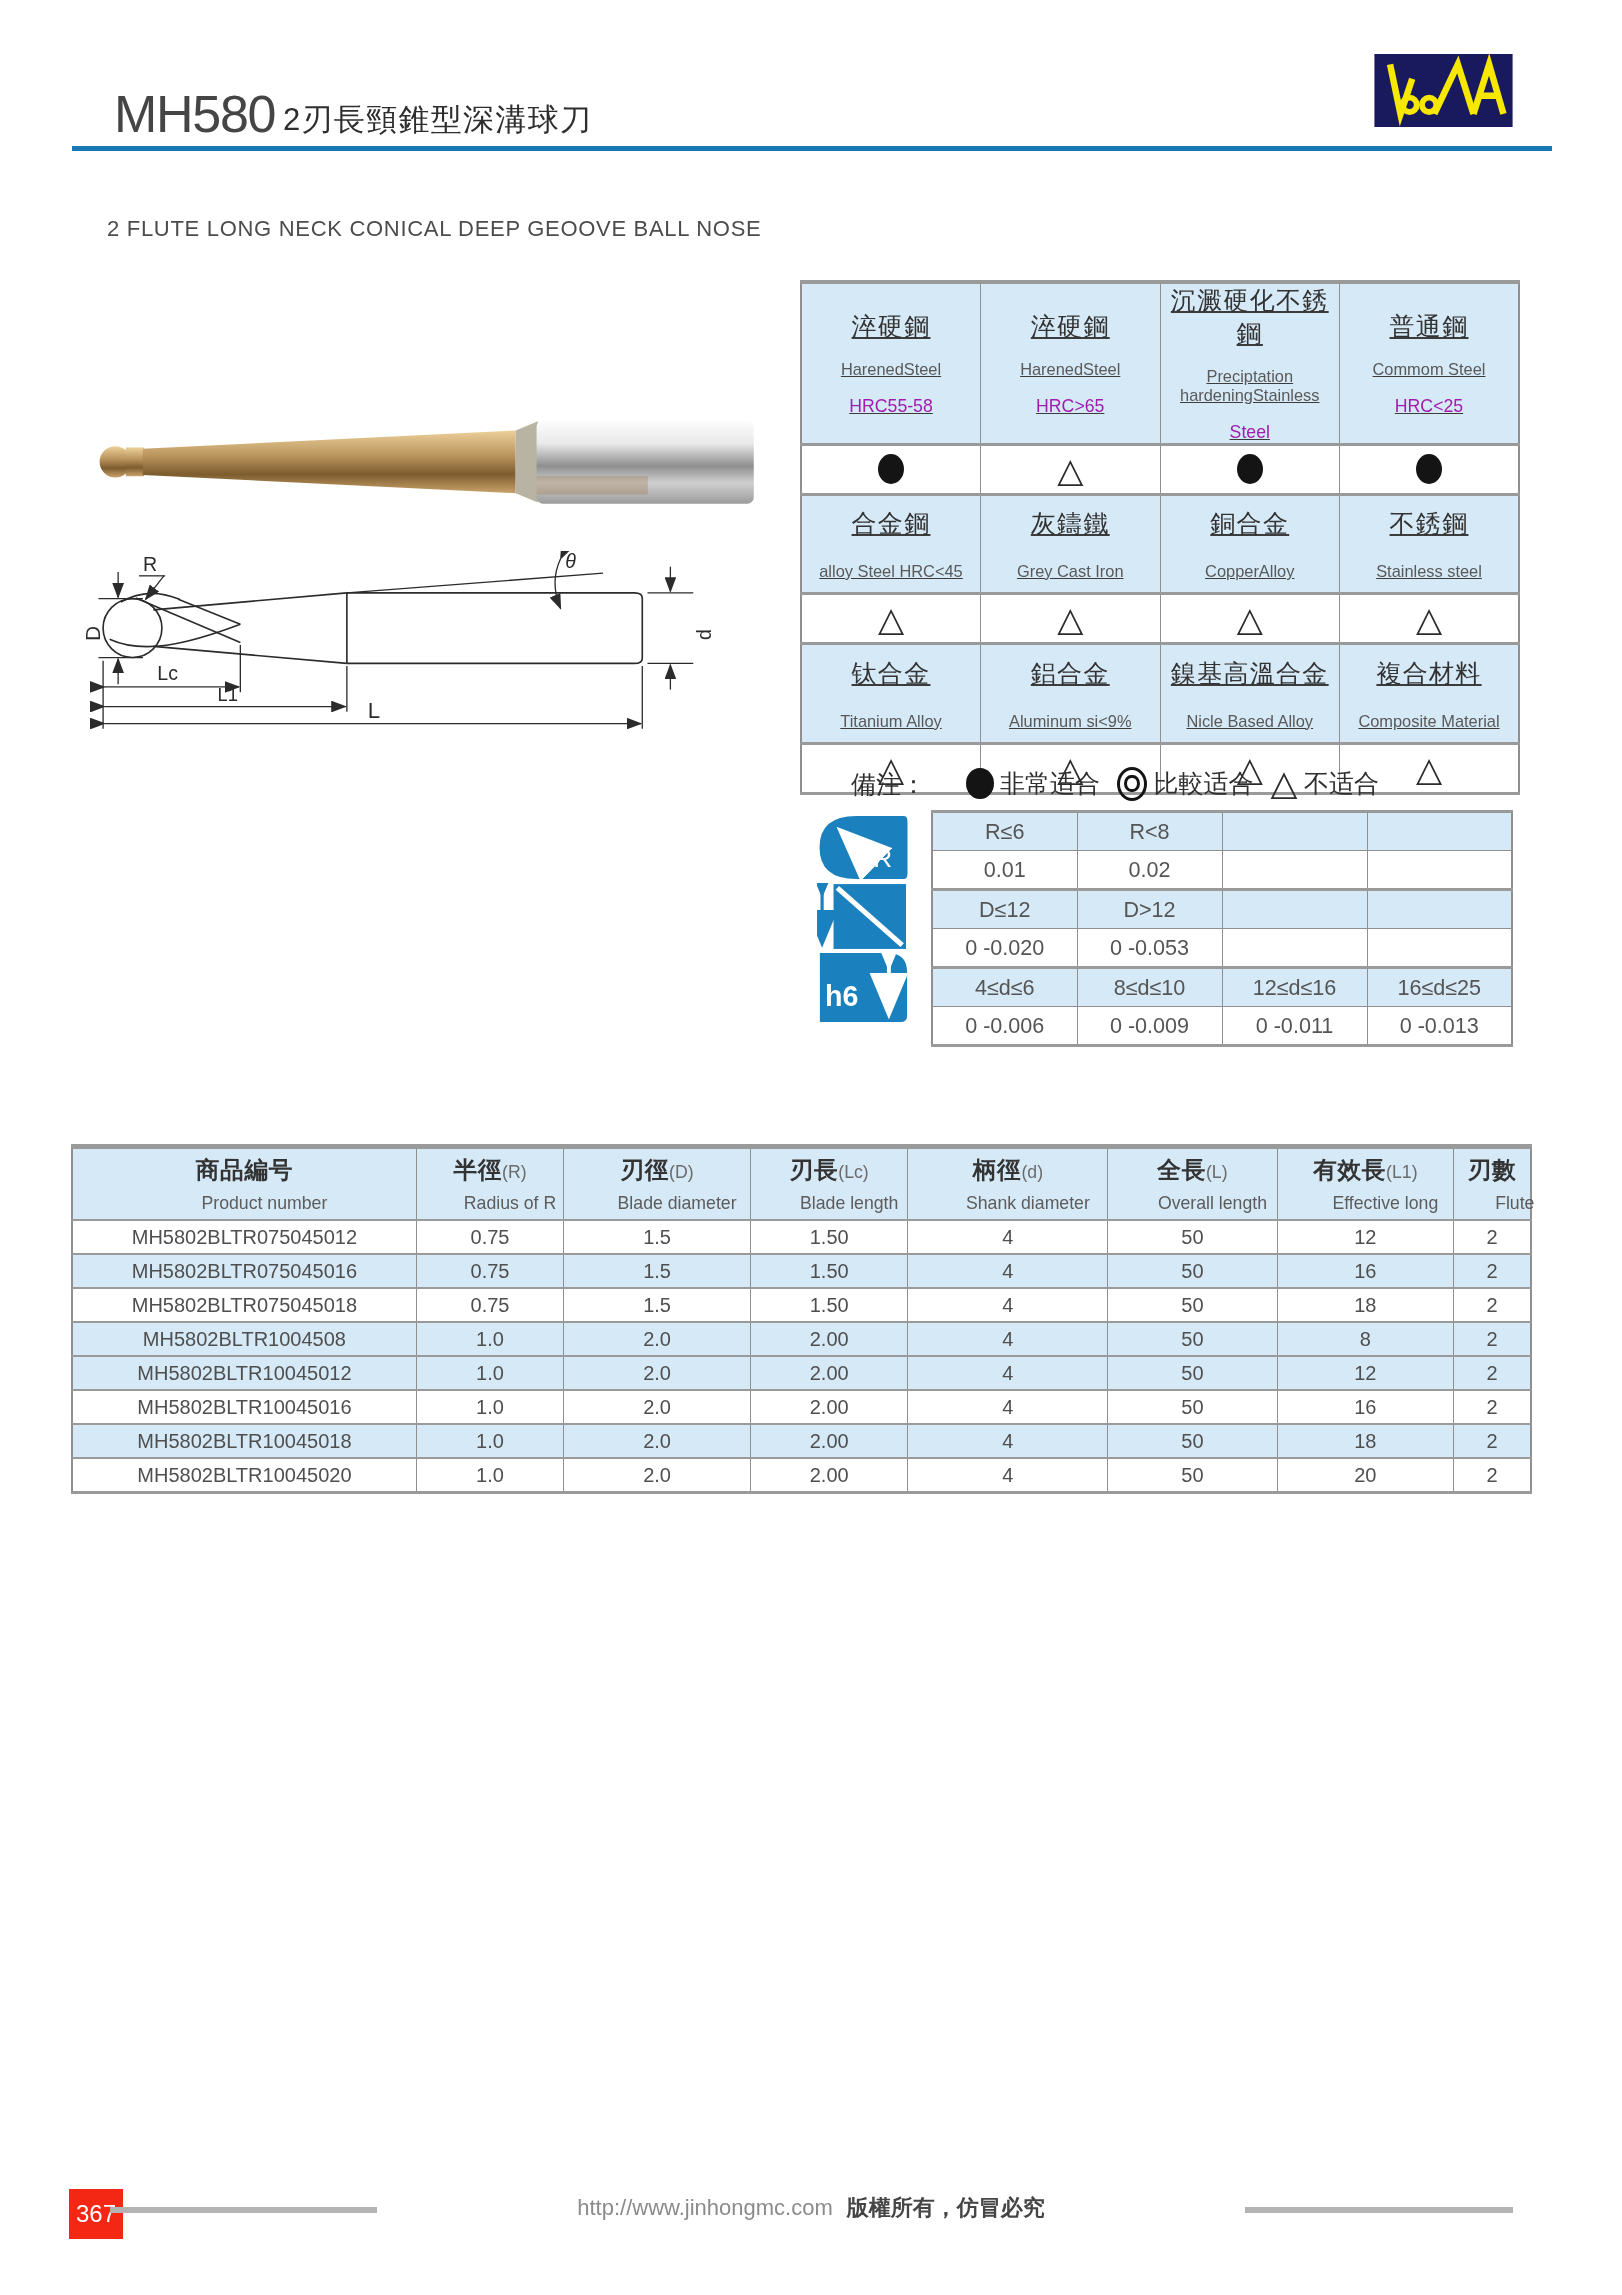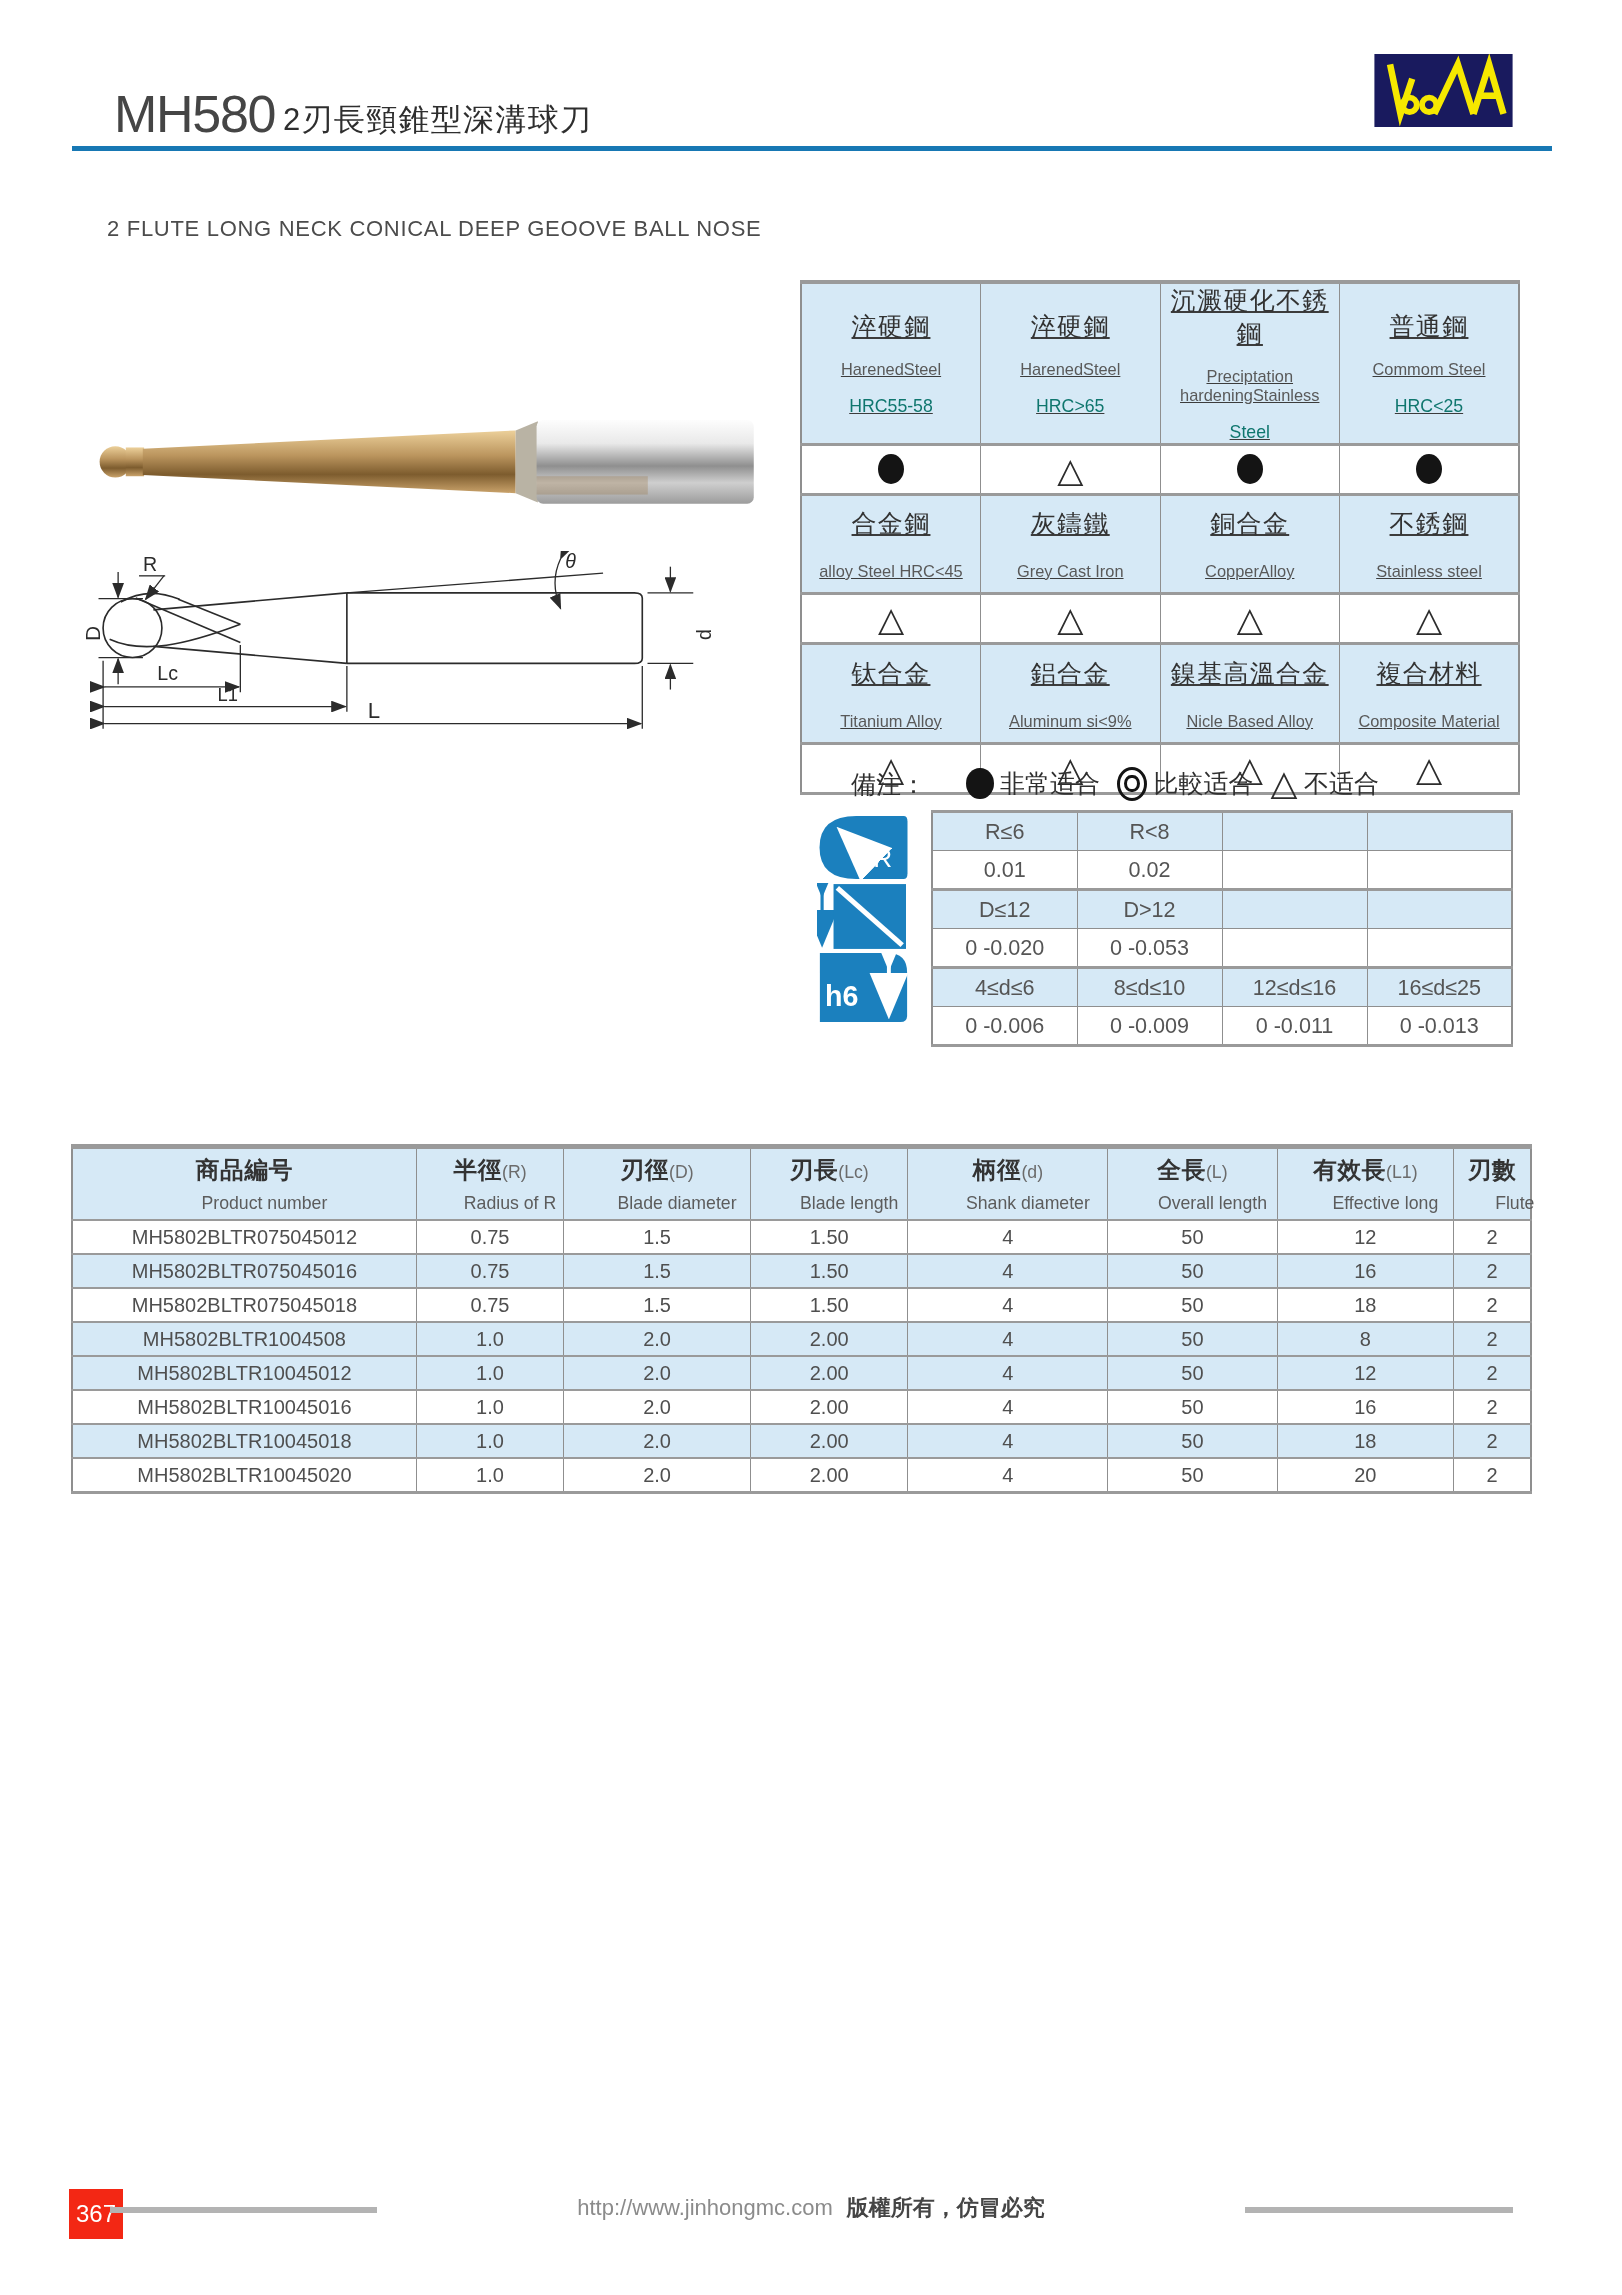--- a/index.html
+++ b/index.html
@@ -24,21 +24,21 @@
   .mat td{border-left:1.3px solid #8f8f8f;border-right:1.3px solid #8f8f8f;
           border-top:3.3px solid #9a9a9a;border-bottom:3.3px solid #9a9a9a;
           text-align:center;vertical-align:middle;padding:0;text-decoration:underline;}
   .mat tr.mhead td{background:#d6e9f6;}
   .mat tr.g1 td{height:136px;}
   .mat tr.g2 td{height:96px;}
   .mat tr.g3 td{height:97px;}
   .mat tr.msym td{height:47px;background:#ffffff;}
   .mat .zh{font-size:25px;color:#333;letter-spacing:1.3px;}
   .mat .en{font-size:16.4px;color:#595959;margin-top:17px;}
-  .mat .extra{font-size:17.7px;color:#0f766e;margin-top:17px;}
+  .mat .extra{font-size:17.7px;color:#a21caf;margin-top:17px;}
   .mat tr.g2 .en,.mat tr.g3 .en{margin-top:22px;}
 
   
   .sym-circle{display:inline-block;width:26px;height:30px;background:#141414;border-radius:50%;}
   .sym-triangle{display:inline-block;font-size:34px;line-height:1;color:#2c2c2c;font-family:"DejaVu Sans",sans-serif;}
   .sym-double{display:inline-flex;width:30px;height:34px;border:3.9px solid #141414;border-radius:50%;align-items:center;justify-content:center;box-sizing:border-box;}
   .sym-double i{display:block;width:9.2px;height:11.8px;border:3.3px solid #141414;border-radius:50%;}
 
   
   .legend{left:851px;top:766px;display:flex;align-items:flex-end;gap:23px;font-size:25px;color:#2f2f2f;}

